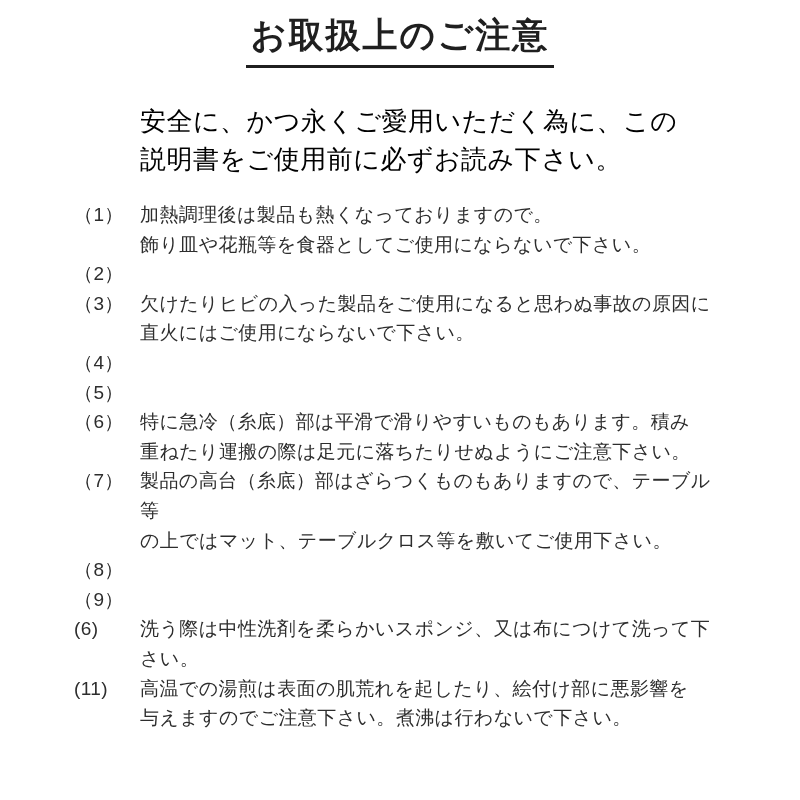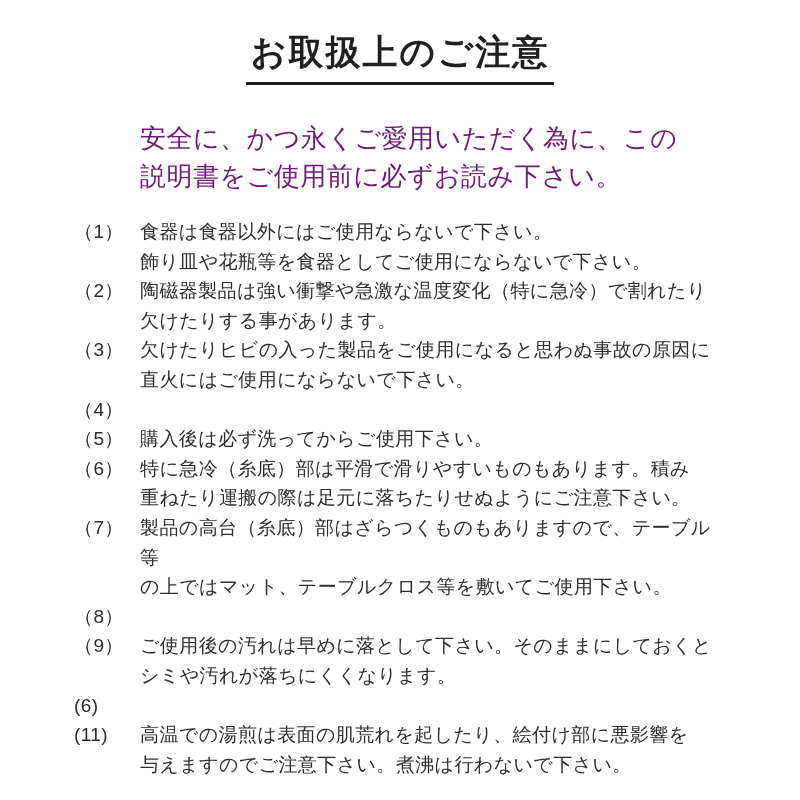--- a/index.html
+++ b/index.html
@@ -16,36 +16,36 @@
     -webkit-font-smoothing: antialiased;
   }
   .page {
     position: relative;
     width: 800px;
     height: 800px;
     background: #ffffff;
   }
   .title {
     display: table;
-    margin: 29px auto 0 auto;
+    margin: 12px auto 0 auto;
     font-size: 35px;
     font-weight: 600;
     letter-spacing: 2px;
     color: #1f1f1f;
     border-bottom: 3px solid #1f1f1f;
     padding: 0 5px 6px 5px;
     white-space: nowrap;
   }
   .intro {
     margin: 34px 60px 0 140px;
     font-size: 26px;
     line-height: 38px;
     font-weight: 400;
     letter-spacing: 0.5px;
-    color: #701a75;
+    color: #000000;
     white-space: pre-line;
   }
   .list {
     list-style: none;
     margin: 22px 0 0 74px;
     padding: 0;
     width: 648px;
     font-size: 19px;
     line-height: 29.6px;
     letter-spacing: 0.4px;
@@ -69,60 +69,57 @@
 <div class="page">
 
   <h1 class="title">お取扱上のご注意</h1>
 
   <p class="intro">安全に、かつ永くご愛用いただく為に、この
 説明書をご使用前に必ずお読み下さい。</p>
 
   <ol class="list">
     <li class="item">
       <span class="num">（1）</span>
-      <span class="txt">食器は食器以外にはご使用ならないで下さい。
+      <span class="txt">加熱調理後は製品も熱くなっておりますので。
 飾り皿や花瓶等を食器としてご使用にならないで下さい。</span>
     </li>
     <li class="item">
       <span class="num">（2）</span>
-      <span class="txt">陶磁器製品は強い衝撃や急激な温度変化（特に急冷）で割れたり
-欠けたりする事があります。</span>
     </li>
     <li class="item">
       <span class="num">（3）</span>
       <span class="txt">欠けたりヒビの入った製品をご使用になると思わぬ事故の原因に
 直火にはご使用にならないで下さい。</span>
     </li>
     <li class="item">
       <span class="num">（4）</span>
     </li>
     <li class="item">
       <span class="num">（5）</span>
-      <span class="txt">購入後は必ず洗ってからご使用下さい。</span>
     </li>
     <li class="item">
       <span class="num">（6）</span>
       <span class="txt">特に急冷（糸底）部は平滑で滑りやすいものもあります。積み
 重ねたり運搬の際は足元に落ちたりせぬようにご注意下さい。</span>
     </li>
     <li class="item">
       <span class="num">（7）</span>
       <span class="txt">製品の高台（糸底）部はざらつくものもありますので、テーブル等
 の上ではマット、テーブルクロス等を敷いてご使用下さい。</span>
     </li>
     <li class="item">
       <span class="num">（8）</span>
     </li>
     <li class="item">
       <span class="num">（9）</span>
-      <span class="txt">ご使用後の汚れは早めに落として下さい。そのままにしておくと
-シミや汚れが落ちにくくなります。</span>
     </li>
     <li class="item">
       <span class="num">(6)</span>
+      <span class="txt">洗う際は中性洗剤を柔らかいスポンジ、又は布につけて洗って下
+さい。</span>
     </li>
     <li class="item">
       <span class="num">(11)</span>
       <span class="txt">高温での湯煎は表面の肌荒れを起したり、絵付け部に悪影響を
 与えますのでご注意下さい。煮沸は行わないで下さい。</span>
     </li>
   </ol>
 
 </div>
 

